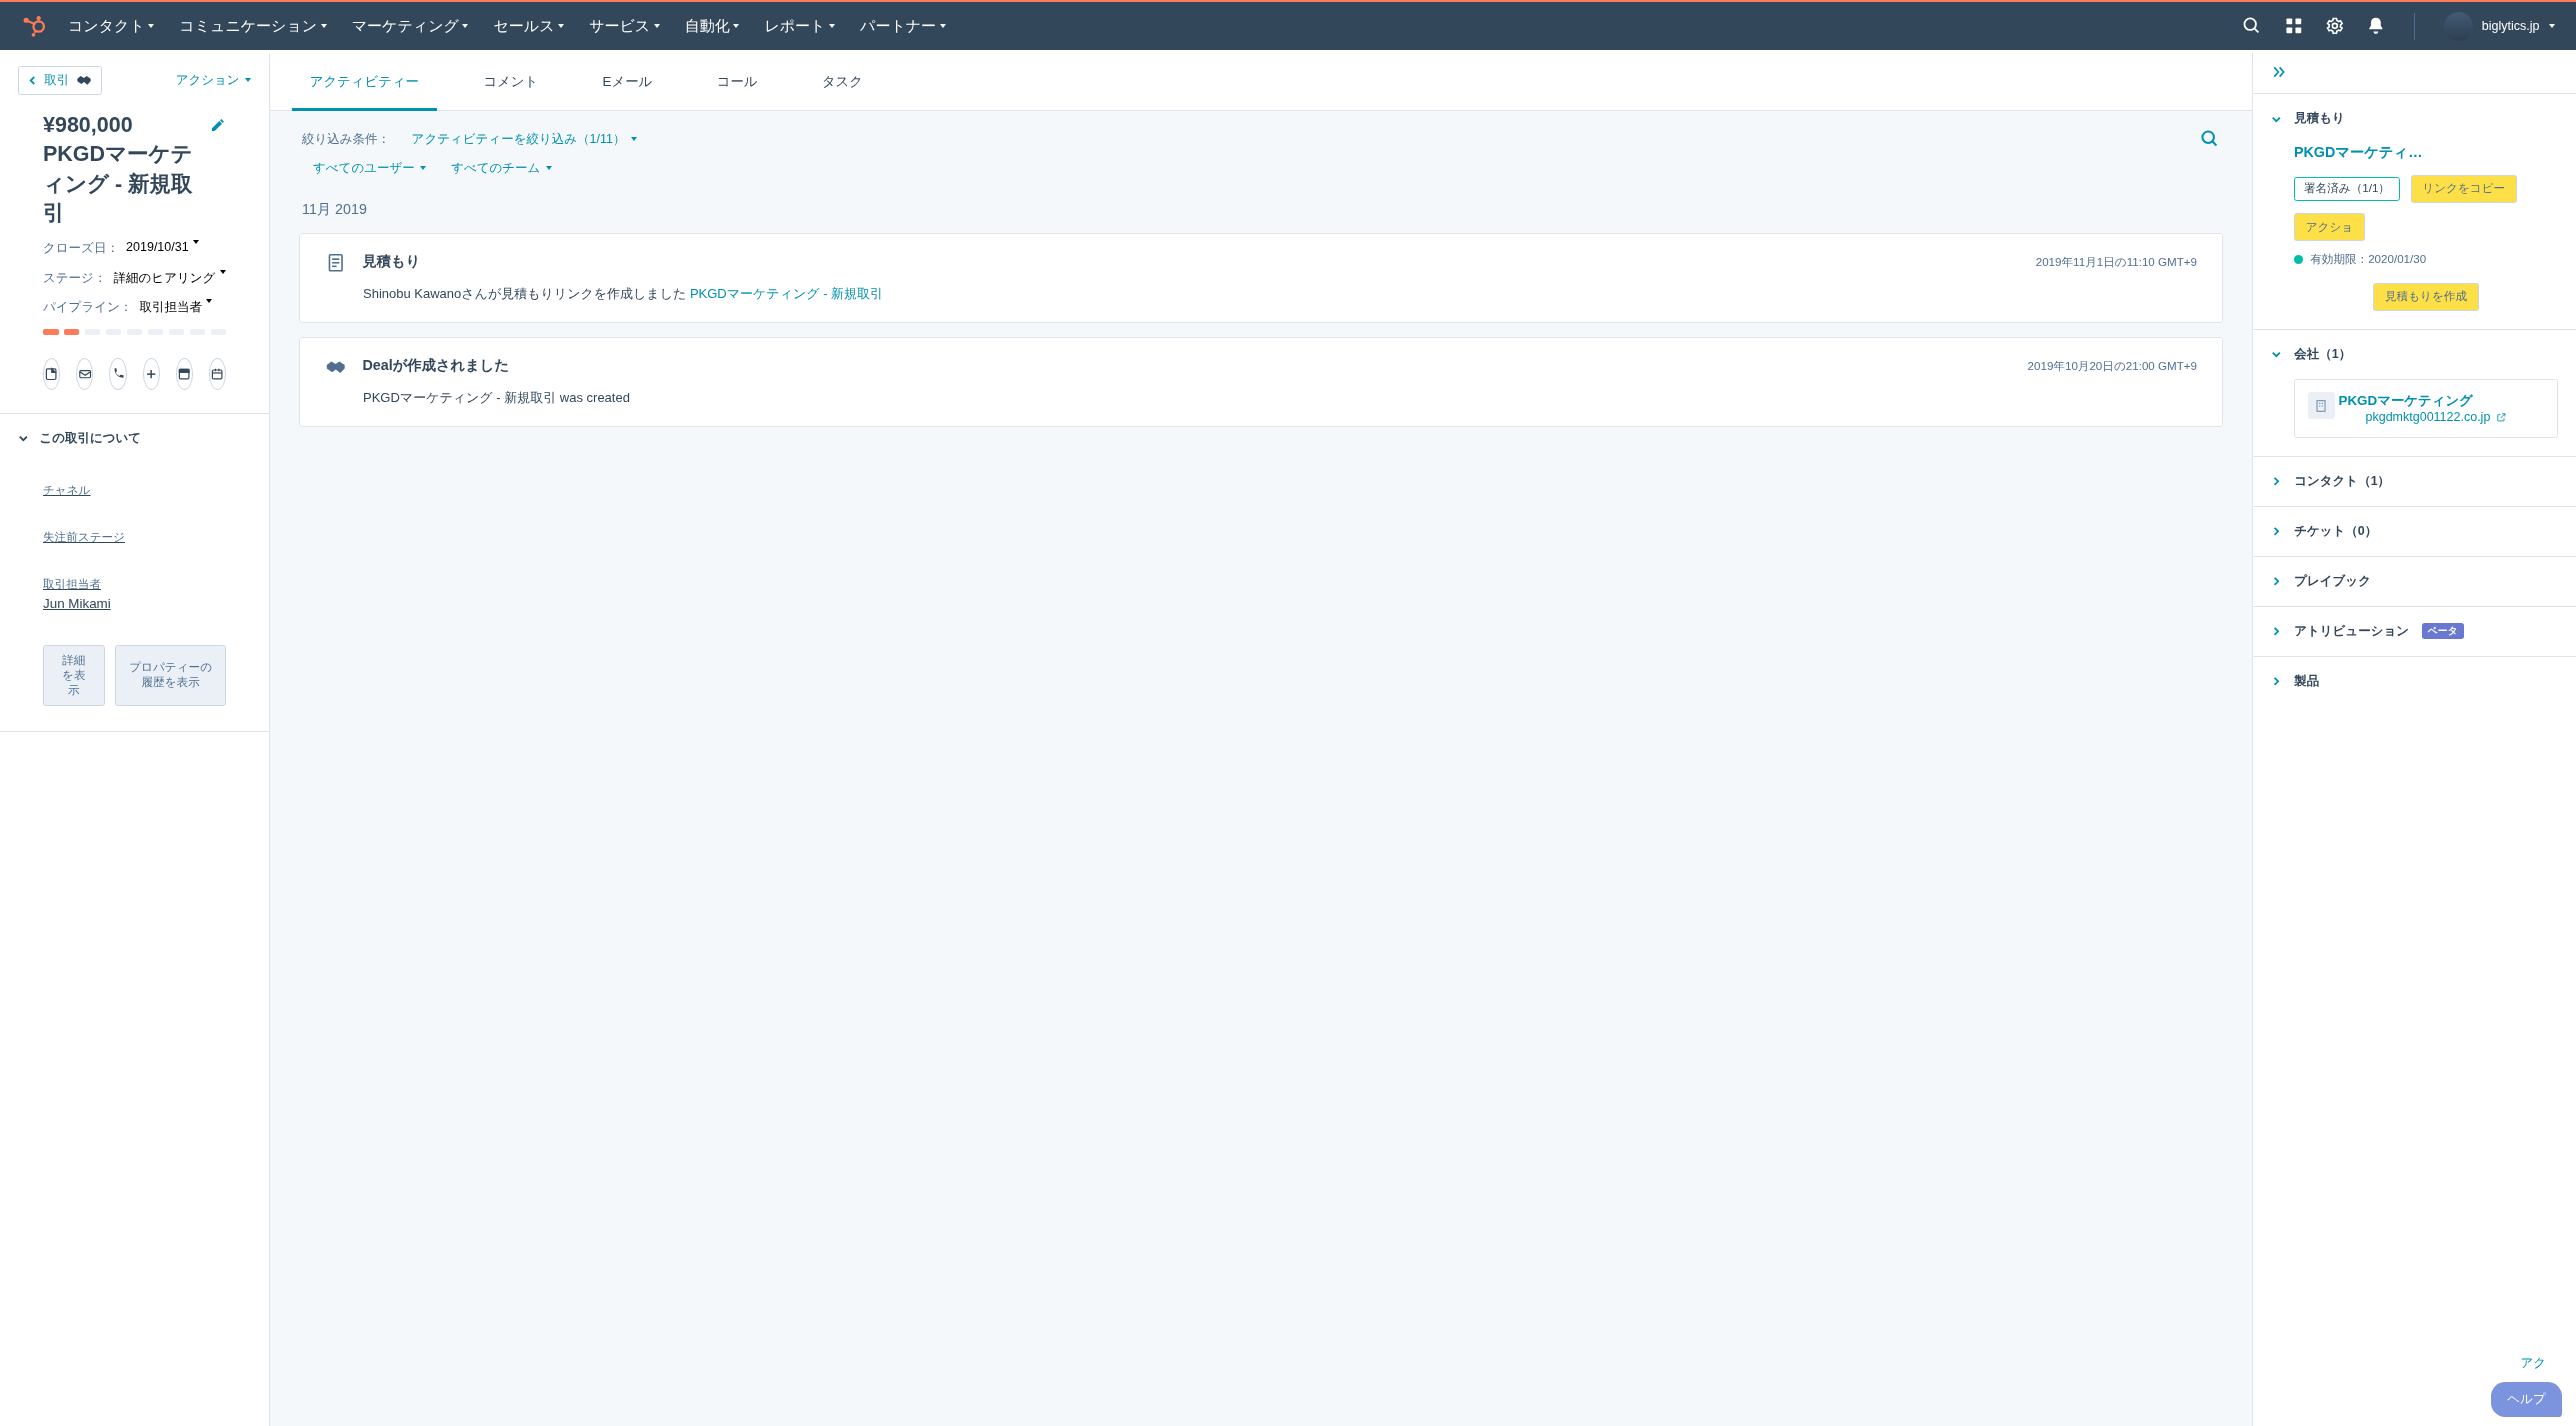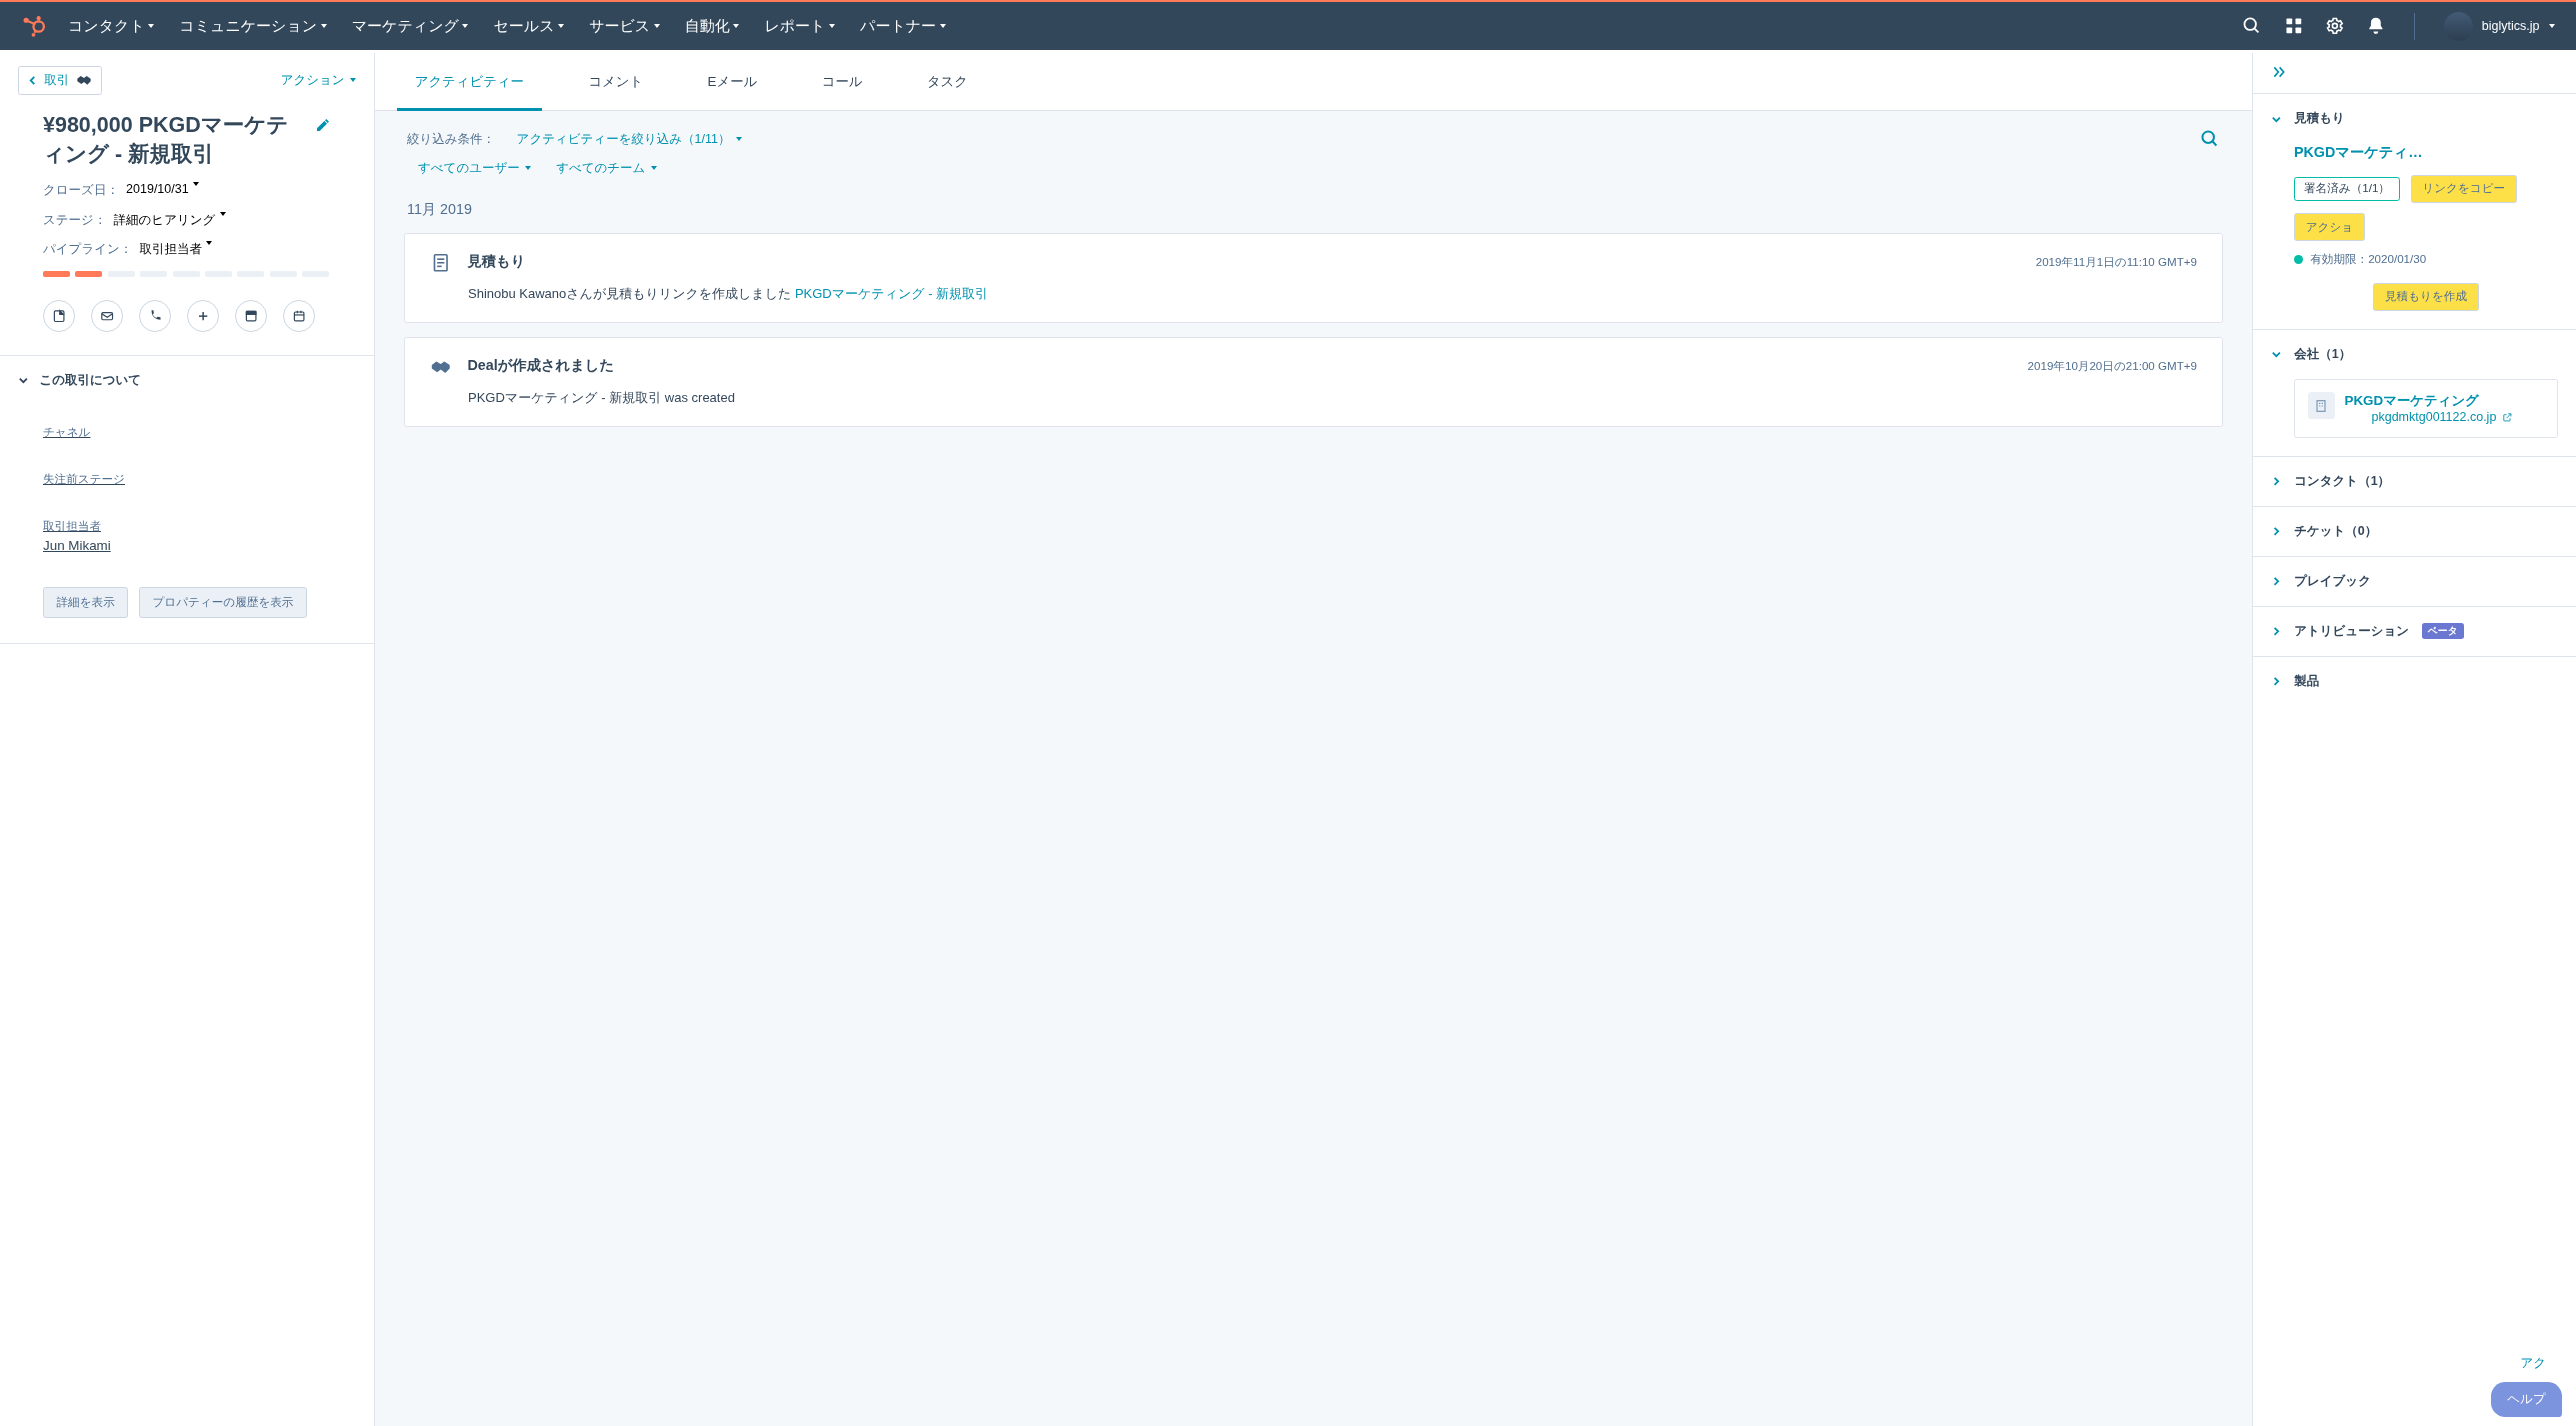--- a/index.html
+++ b/index.html
@@ -12,21 +12,21 @@
 .nav-item { color: #fff; font-size: 15px; display: inline-flex; align-items: center; gap: 3.6px; cursor: pointer; }
 .navbar-right { display: flex; align-items: center; gap: 21.5px; }
 .nav-icon { color: #fff; width: 19.7px; height: 19.7px; cursor: pointer; }
 .nav-sep { width: 0.9px; height: 27px; background: #516f90; margin: 0 7.2px; }
 .nav-user { display: flex; align-items: center; gap: 9px; color: #fff; cursor: pointer; }
 .nav-avatar { width: 29px; height: 29px; border-radius: 50%; background: linear-gradient(180deg,#425b76,#2d3e50); }
 .caret { width: 0; height: 0; border-left: 3.6px solid transparent; border-right: 3.6px solid transparent; border-top: 4.5px solid currentColor; display: inline-block; }
 
 
 .page { display: flex; position: fixed; top: 53px; left: 0; right: 0; bottom: 0; }
-.col-left { width: 375px; border-right: 0.9px solid #dfe3eb; background: #fff; display: flex; flex-direction: column; overflow-y: auto; }
+.col-left { width: 270px; border-right: 0.9px solid #dfe3eb; background: #fff; display: flex; flex-direction: column; overflow-y: auto; }
 .col-center { flex: 1; background: #f5f8fa; display: flex; flex-direction: column; overflow-y: auto; }
 .col-right { width: 324px; border-left: 0.9px solid #dfe3eb; background: #fff; overflow-y: auto; position: relative; }
 
 
 .left-top { display: flex; align-items: center; justify-content: space-between; padding: 12.5px 18px 9px; }
 .back-btn { display: inline-flex; align-items: center; gap: 7.2px; padding: 5.4px 9px; border: 0.9px solid #cbd6e2; border-radius: 2.7px; color: #0091ae; font-weight: 500; cursor: pointer; }
 .action-link { color: #0091ae; font-weight: 500; display: inline-flex; align-items: center; gap: 5.4px; cursor: pointer; }
 
 
 .deal-header { padding: 7.2px 43px 14.3px; }
@@ -83,21 +83,21 @@
 .rs-header .chev { width: 10.7px; height: 10.7px; color: #0091ae; }
 .badge { background: #6a78d1; color: #fff; font-size: 9.8px; font-weight: 600; padding: 1.8px 6.3px; border-radius: 2.7px; }
 .rs-body { padding: 0 18px 18px 41px; }
 .quote-title { color: #0091ae; font-weight: 600; font-size: 14.3px; cursor: pointer; }
 .quote-row { display: flex; align-items: center; gap: 10.7px; margin-top: 12.5px; flex-wrap: wrap; }
 .status-pill { border: 1.3px solid #00bda5; color: #33475b; padding: 3.6px 9px; border-radius: 2.7px; font-size: 11.6px; font-weight: 500; }
 .btn-sm { border: 0.9px solid #cbd6e2; background: #fde047; color: #506e91; padding: 5.4px 10.7px; border-radius: 2.7px; cursor: pointer; font-size: 11.6px; }
 .quote-meta { display: flex; align-items: center; gap: 7.2px; margin-top: 10.7px; font-size: 11.6px; color: #516f90; }
 .dot { width: 9px; height: 9px; border-radius: 50%; background: #00bda5; }
 .create-quote { text-align: center; margin-top: 16px; }
-.company-card { border: 0.9px solid #dfe3eb; border-radius: 2.7px; padding: 12.5px; display: flex; gap: 10px; }
+.company-card { border: 0.9px solid #dfe3eb; border-radius: 2.7px; padding: 12.5px; display: flex; gap: 4px; }
 .co-avatar { width: 27px; height: 27px; border-radius: 3.6px; background: #eaf0f6; display: flex; align-items: center; justify-content: center; color: #7c98b6; }
 .co-name { color: #0091ae; font-weight: 600; font-size: 13.4px; }
 .co-domain { color: #0091ae; font-size: 12.5px; display: inline-flex; align-items: center; gap: 5.4px; padding-left: 27px; }
 .rs-action-link { position: absolute; right: 30px; bottom: 54px; color: #0091ae; font-weight: 500; cursor: pointer; }
 .help-fab { position: absolute; right: 14.3px; bottom: 9px; background: #7c93de; color: #fff; padding: 9px 16px; border-radius: 14.3px 14.3px 3.6px 14.3px; font-weight: 500; cursor: pointer; }
 </style>
 </head>
 <body>
 
 <div class="navbar">

